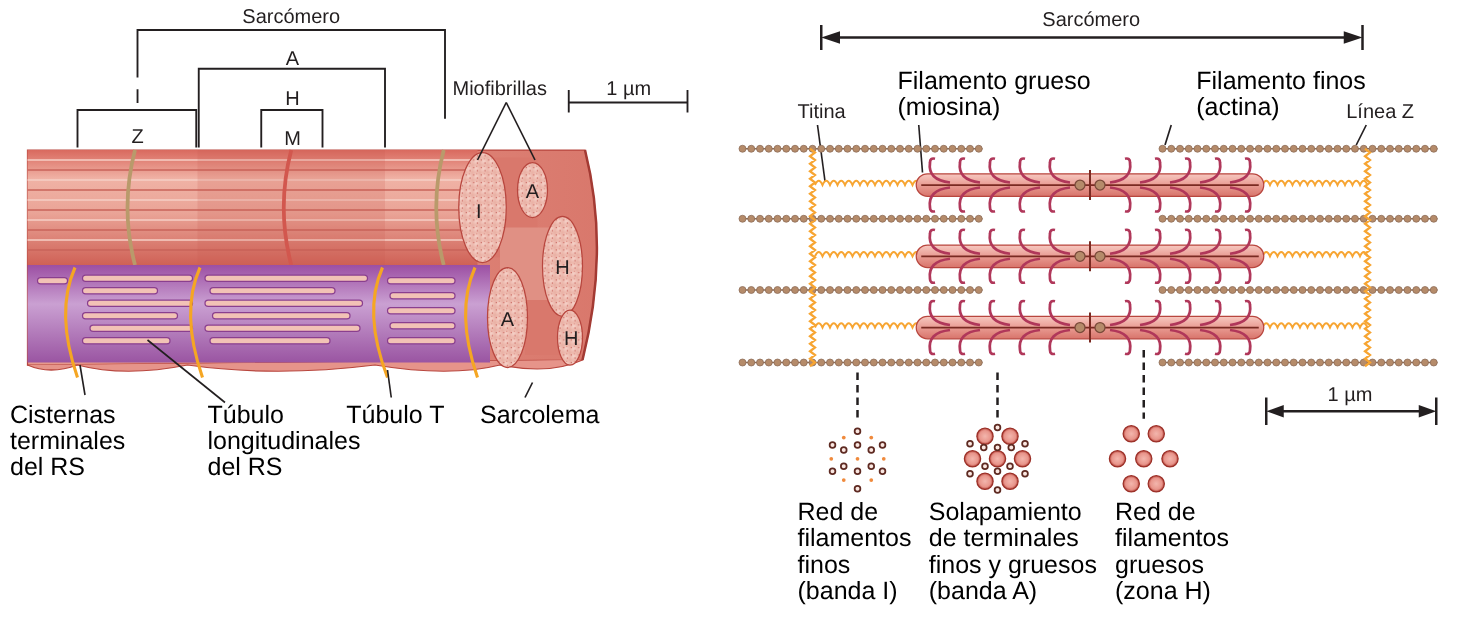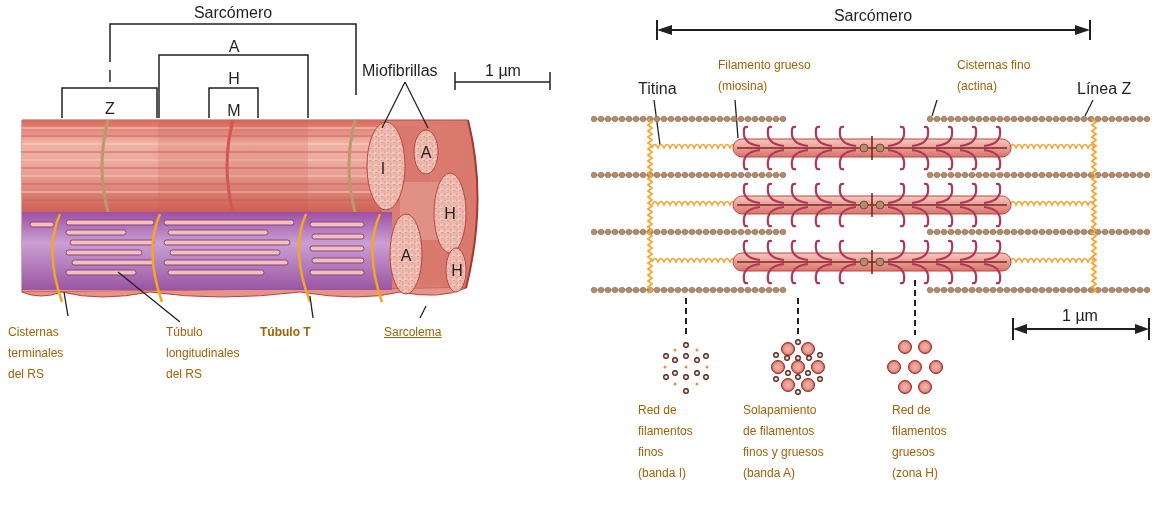--- a/index.html
+++ b/index.html
@@ -1,21 +1,21 @@
 <!DOCTYPE html>
 <html><head>
 <meta charset="utf-8">
 <style>
   html, body { margin: 0; padding: 0; background: #ffffff; }
   body { width: 1174px; height: 506px; position: relative; overflow: hidden;
          font-family: "Liberation Sans", sans-serif; color: #231f20; }
   svg { position: absolute; left: 0; top: 0; }
   .lbl { font-family: "Liberation Sans", sans-serif; font-size: 16px; fill: #231f20; }
   .lbl-c { text-anchor: middle; }
-  .caption { position: absolute; font-size: 12px; line-height: 21px; color: #a16207; white-space: pre; }
+  .caption { position: absolute; font-size: 20px; line-height: 21px; color: #000000; white-space: pre; }
 </style>
 </head>
 <body>
 
 <svg width="1174" height="506" viewBox="0 0 1174 506">
   <defs>
     <linearGradient id="gMuscle" x1="0" y1="0" x2="0" y2="1">
       <stop offset="0" stop-color="#d9695e"></stop>
       <stop offset="0.25" stop-color="#f0b2a5"></stop>
       <stop offset="0.55" stop-color="#eaa497"></stop>
@@ -583,32 +583,32 @@
   <polygon points="1149,329 1135,324 1135,334" fill="#231f20"></polygon>
   <text class="lbl lbl-c" x="1080" y="321">1 µm</text>
 </svg>
 
 <div class="caption" style="left:8px; top:322px;">Cisternas
 terminales
 del RS</div>
 <div class="caption" style="left:166px; top:322px;">Túbulo
 longitudinales
 del RS</div>
-<div class="caption" style="left:260px; top:322px;font-weight:bold;">Túbulo T</div>
-<div class="caption" style="left:384px; top:322px;text-decoration:underline;">Sarcolema</div>
+<div class="caption" style="left:277px; top:322px;">Túbulo T</div>
+<div class="caption" style="left:384px; top:322px;">Sarcolema</div>
 
 <div class="caption" style="left:718px; top:55px;">Filamento grueso
 (miosina)</div>
-<div class="caption" style="left:957px; top:55px;">Cisternas fino
+<div class="caption" style="left:957px; top:55px;">Filamento finos
 (actina)</div>
 
 <div class="caption" style="left:638px; top:400px;">Red de
 filamentos
 finos
 (banda I)</div>
 <div class="caption" style="left:743px; top:400px;">Solapamiento
-de filamentos
+de terminales
 finos y gruesos
 (banda A)</div>
 <div class="caption" style="left:892px; top:400px;">Red de
 filamentos
 gruesos
 (zona H)</div>
 
 </body></html>

